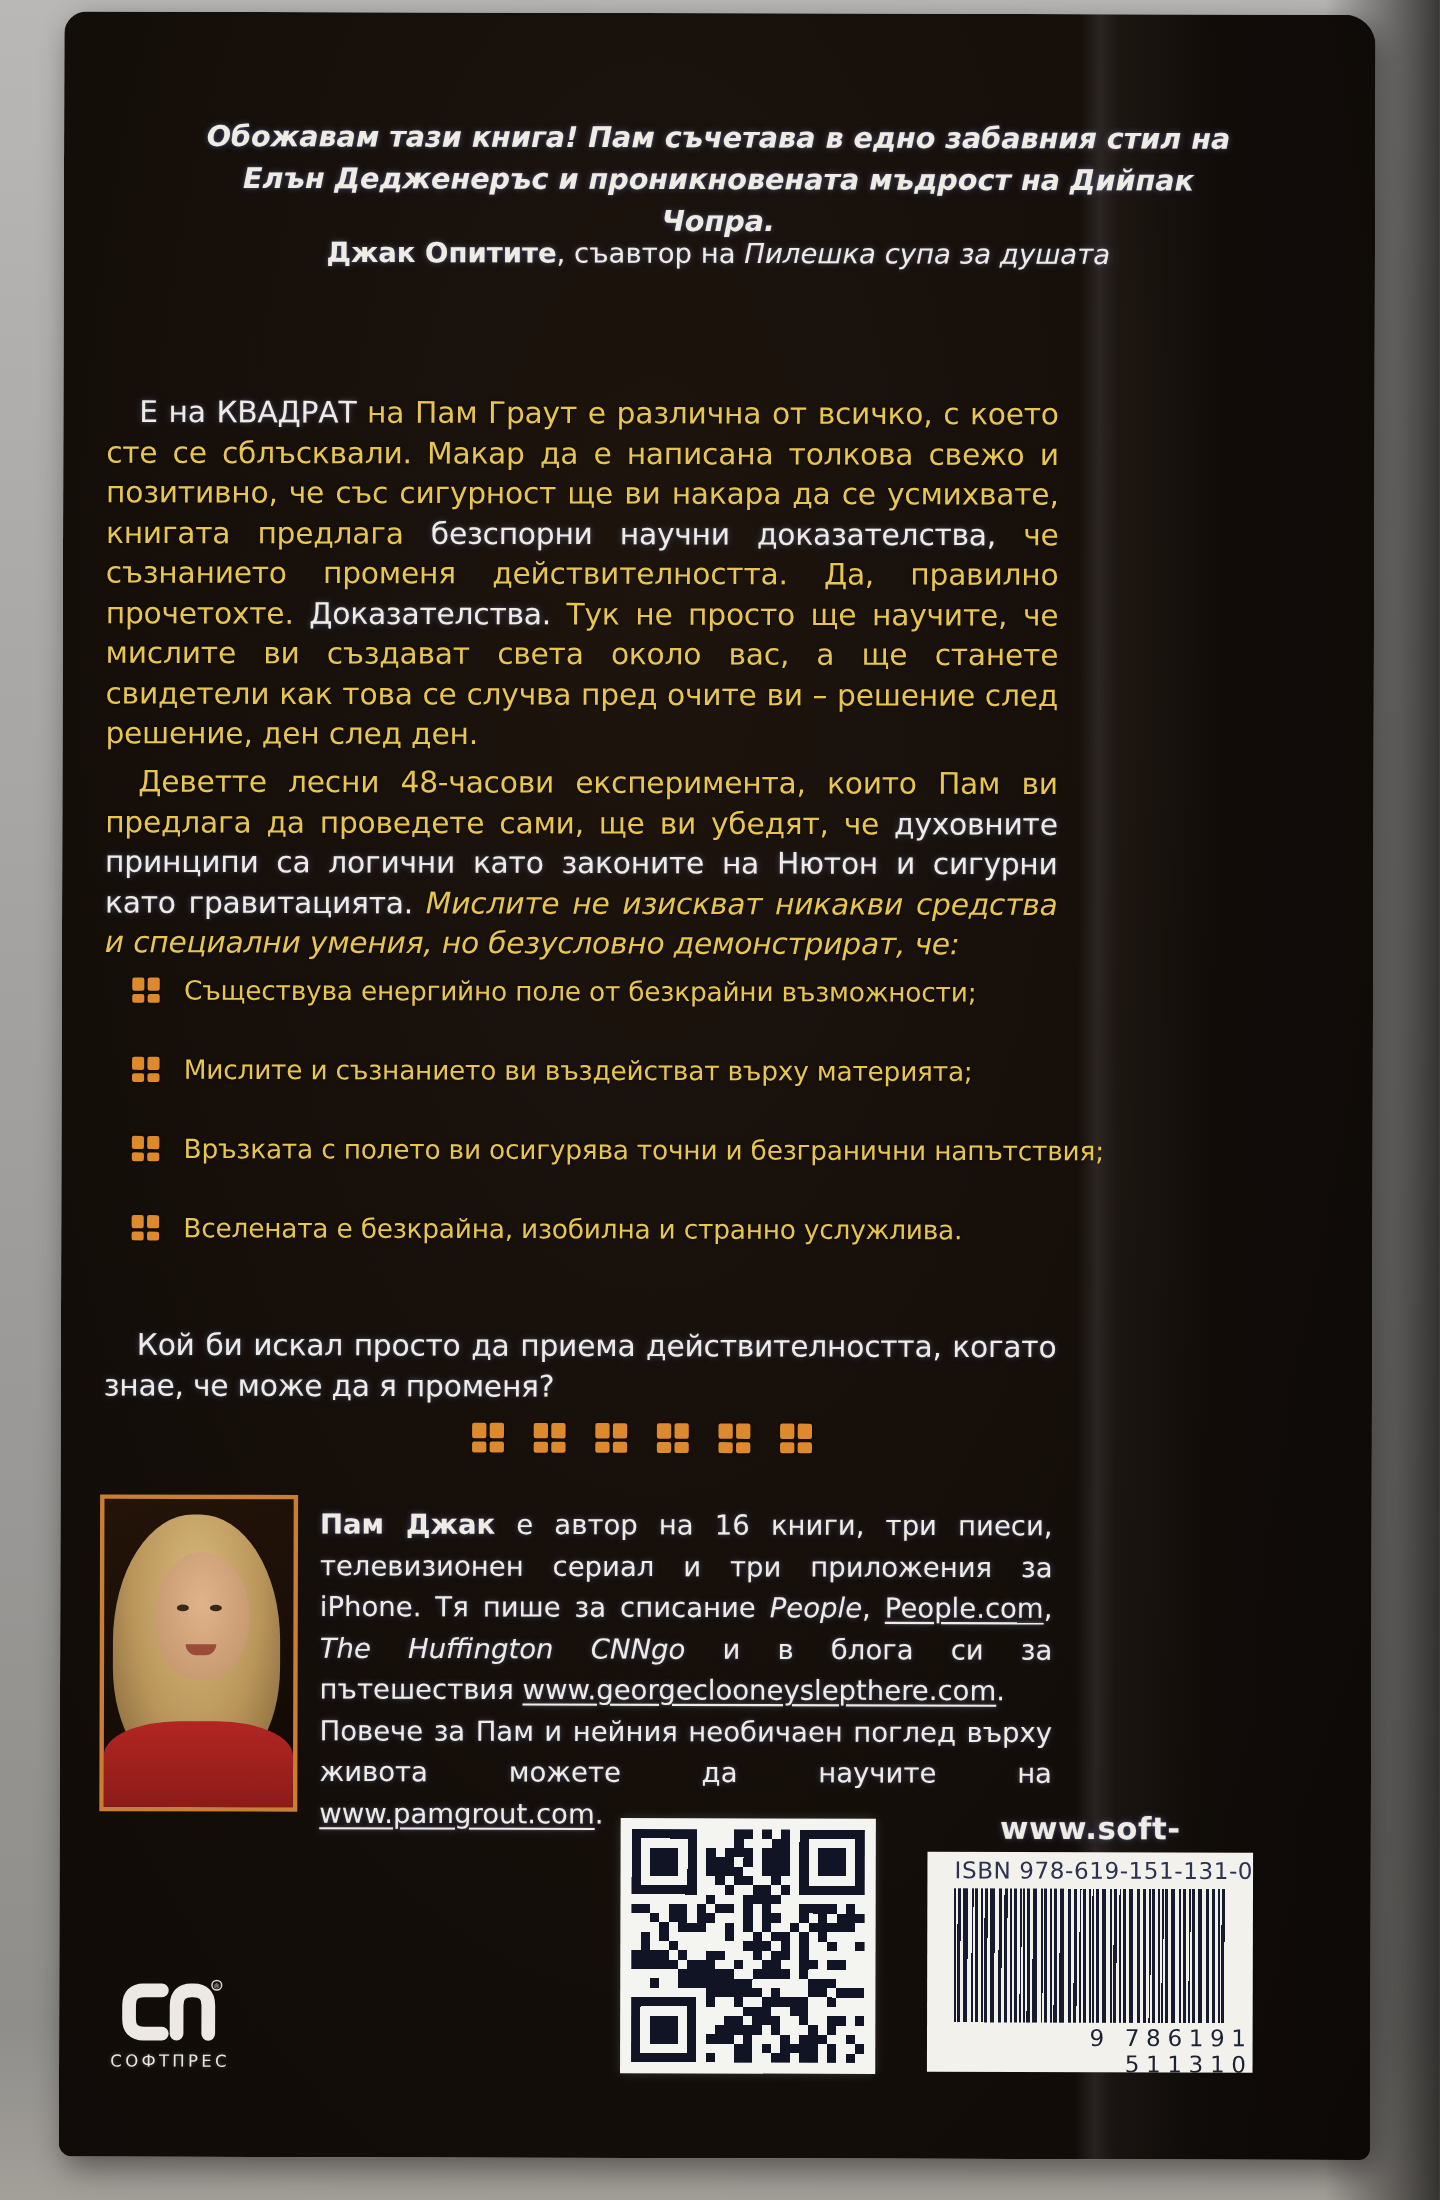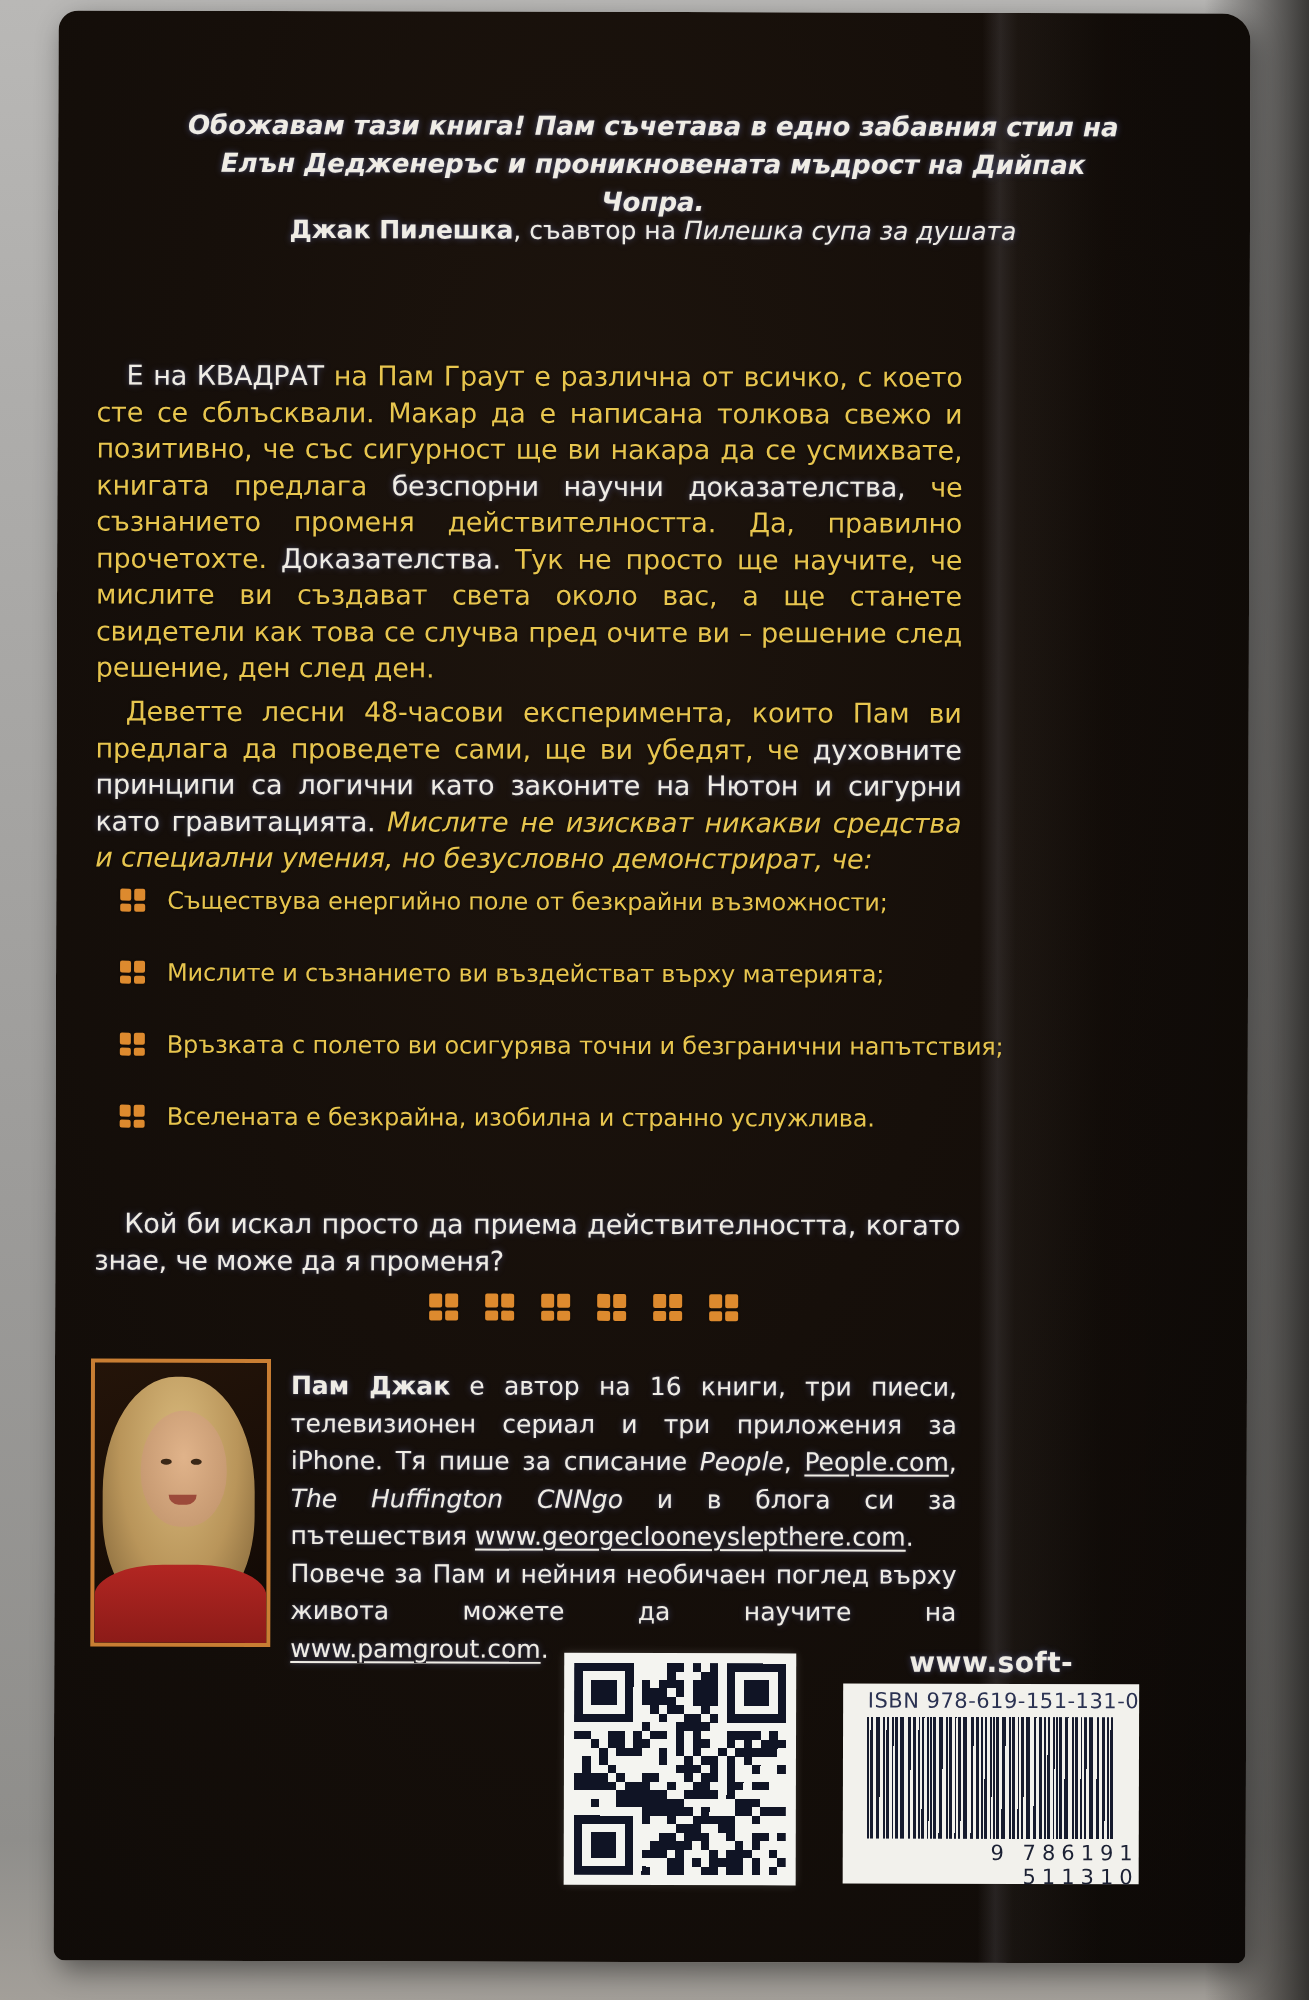--- a/index.html
+++ b/index.html
@@ -81,21 +81,21 @@
 <body>
 
 <div class="book">
 
   <div class="quote white">
     <div>Обожавам тази книга! Пам съчетава в едно забавния стил на</div>
     <div>Елън Дедженеръс и проникновената мъдрост на Дийпак Чопра.</div>
   </div>
 
   <div class="attr white">
-    <b>Джак Пилешка</b><span>, съавтор на </span><i>Пилешка супа за душата</i>
+    <b>Джак Опитите</b><span>, съавтор на </span><i>Пилешка супа за душата</i>
   </div>
 
   <p class="para p1"><span class="white">Е на КВАДРАТ</span><span class="yellow"> на Пам Граут е различна от всичко, с което сте се сблъсквали. Макар да е написана толкова свежо и позитивно, че със сигурност ще ви накара да се усмихвате, книгата предлага </span><span class="white">безспорни научни доказателства,</span><span class="yellow"> че съзнанието променя действителността. Да, правилно прочетохте. </span><span class="white">Доказателства.</span><span class="yellow"> Тук не просто ще научите, че мислите ви създават света около вас, а ще станете свидетели как това се случва пред очите ви – решение след решение, ден след ден.</span></p>
 
   <p class="para p2"><span class="yellow">Деветте лесни 48-часови експеримента, които Пам ви предлага да проведете сами, ще ви убедят, че </span><span class="white">духовните принципи са логични като законите на Нютон и сигурни като гравитацията.</span><span class="yellow" style="font-style:italic"> Мислите не изискват никакви средства и специални умения, но безусловно демонстрират, че:</span></p>
 
   <ul class="bullets">
     <li>
       <span class="sq-icon">
           <i></i>
@@ -474,14 +474,23 @@
           <rect x="212" y="0" width="3.6" height="100" fill="#161b2e"></rect>
           <rect x="219" y="0" width="2.6" height="100" fill="#161b2e"></rect>
           <rect x="224" y="0" width="2.6" height="100" fill="#161b2e"></rect>
           <rect x="229" y="0" width="1.6" height="100" fill="#161b2e"></rect>
           <rect x="232" y="0" width="2.6" height="100" fill="#161b2e"></rect>
         </svg>
     </div>
     <div class="bdigits">9 786191 511310</div>
   </div>
 
+  <div class="pub">
+    <svg width="96" height="62" viewBox="0 0 100 64">
+      <path d="M42,13 H25 Q11,13 11,27 V40 Q11,54 25,54 H42" fill="none" stroke="#ece9e4" stroke-width="13" stroke-linecap="round"></path>
+      <path d="M56,54 V27 Q56,13 70,13 H72 Q86,13 86,27 V54" fill="none" stroke="#ece9e4" stroke-width="13" stroke-linecap="round"></path>
+      <circle cx="94" cy="8" r="4.6" fill="none" stroke="#dcd9d4" stroke-width="1.4"></circle>
+      <text x="94" y="11" font-size="6.5" fill="#dcd9d4" text-anchor="middle">®</text>
+    </svg>
+    <div class="pubname">СОФТПРЕС</div>
+  </div>
 
 </div>
 
 </body></html>

